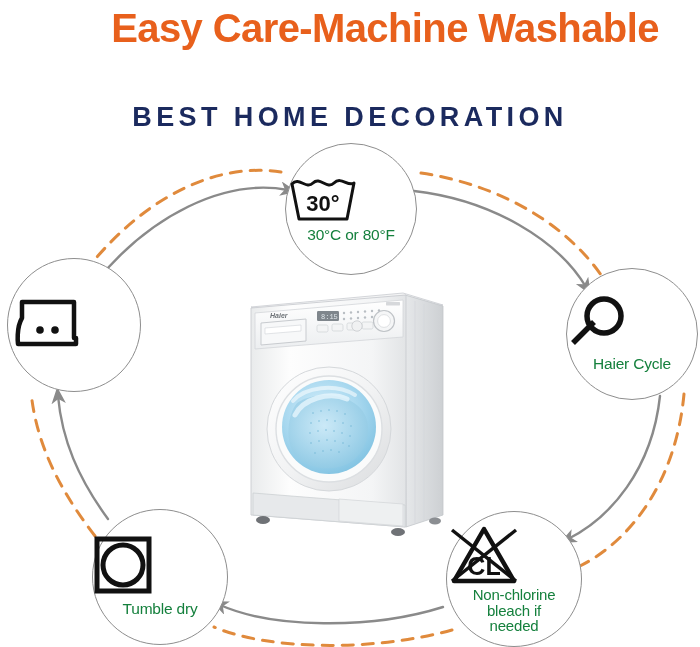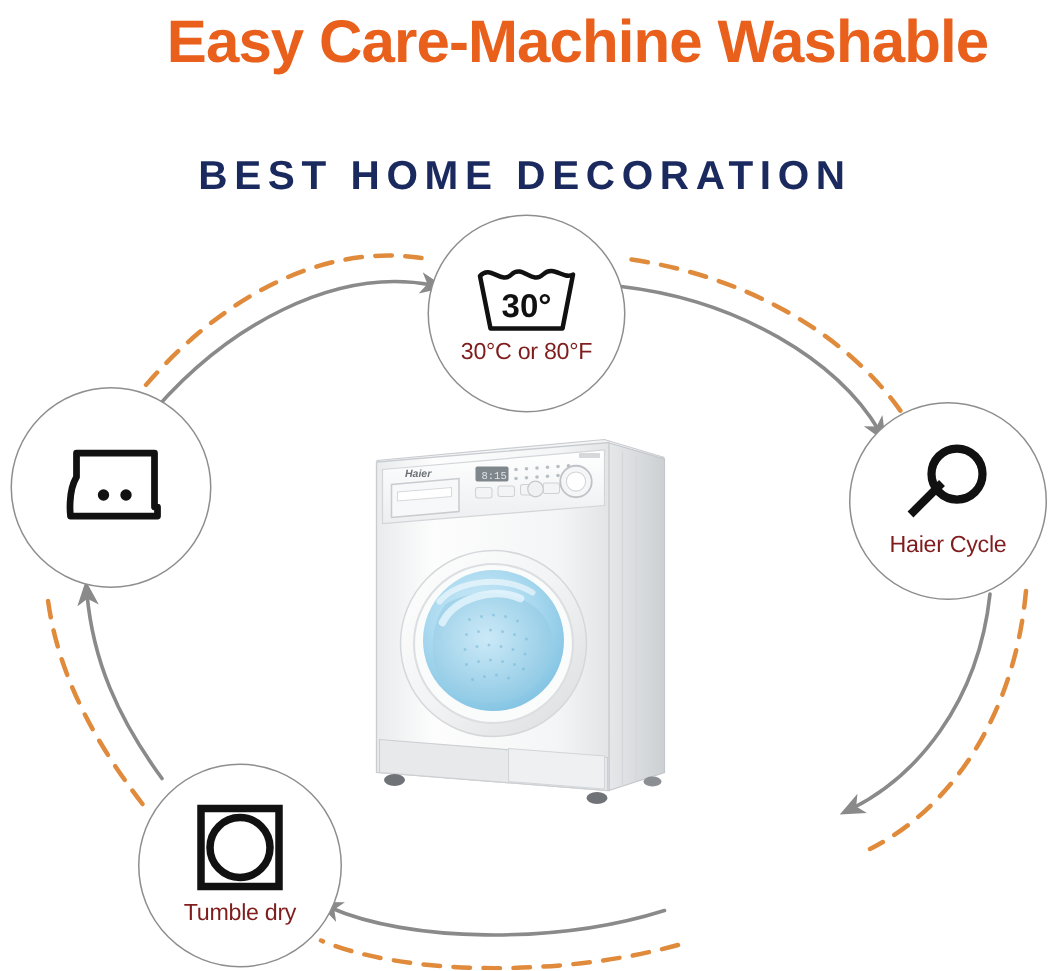--- a/index.html
+++ b/index.html
@@ -66,31 +66,30 @@
 
   
   .badge {
     position: absolute;
     border: 1.6px solid #8e8e8e;
     border-radius: 50%;
     background: #ffffff;
     box-sizing: border-box;
     display: flex;
     flex-direction: column;
-    align-items: center;
     justify-content: center;
   }
   .badge .glyph {
     display: block;
     line-height: 0;
   }
   .badge .cap {
     font-family: "Liberation Sans", sans-serif;
     font-size: 15.5px;
-    color: #7f1d1d;
+    color: #15803d;
     text-align: center;
     line-height: 1.06;
     white-space: pre-line;
     letter-spacing: -0.2px;
   }
 
   #badge-wash   { left: 285px; top: 143px; width: 132px; height: 132px; }
   #badge-wash .glyph { margin-bottom: 3px; }
 
   #badge-gentle { left: 566px; top: 268px; width: 132px; height: 132px; }
@@ -288,20 +287,33 @@
   <div class="badge" id="badge-gentle">
     <span class="glyph">
       <svg width="62" height="54" viewBox="0 0 62 54">
         <circle cx="37" cy="21" r="17" fill="none" stroke="#111111" stroke-width="5.5"></circle>
         <path d="M 6,48 L 27,27" stroke="#111111" stroke-width="5.5" stroke-linecap="butt"></path>
       </svg>
     </span>
     <span class="cap">Haier Cycle</span>
   </div>
 
+  <div class="badge" id="badge-bleach">
+    <span class="glyph">
+      <svg width="74" height="62" viewBox="0 0 74 62">
+        <path d="M 37,5 L 67,57 L 7,57 Z" fill="none" stroke="#111111" stroke-width="4.5" stroke-linejoin="round"></path>
+        <text x="37" y="51" text-anchor="middle" font-family="Liberation Sans, sans-serif" font-size="25" font-weight="bold" fill="#111111">CL</text>
+        <path d="M 5,6 L 69,57" stroke="#111111" stroke-width="3.4"></path>
+        <path d="M 69,6 L 5,57" stroke="#111111" stroke-width="3.4"></path>
+      </svg>
+    </span>
+    <span class="cap">Non-chlorine
+bleach if
+needed</span>
+  </div>
 
   <div class="badge" id="badge-tumble">
     <span class="glyph">
       <svg width="60" height="58" viewBox="0 0 60 58">
         <rect x="4" y="3" width="52" height="52" fill="none" stroke="#111111" stroke-width="5"></rect>
         <circle cx="30" cy="29" r="20" fill="none" stroke="#111111" stroke-width="5"></circle>
       </svg>
     </span>
     <span class="cap">Tumble dry</span>
   </div>

